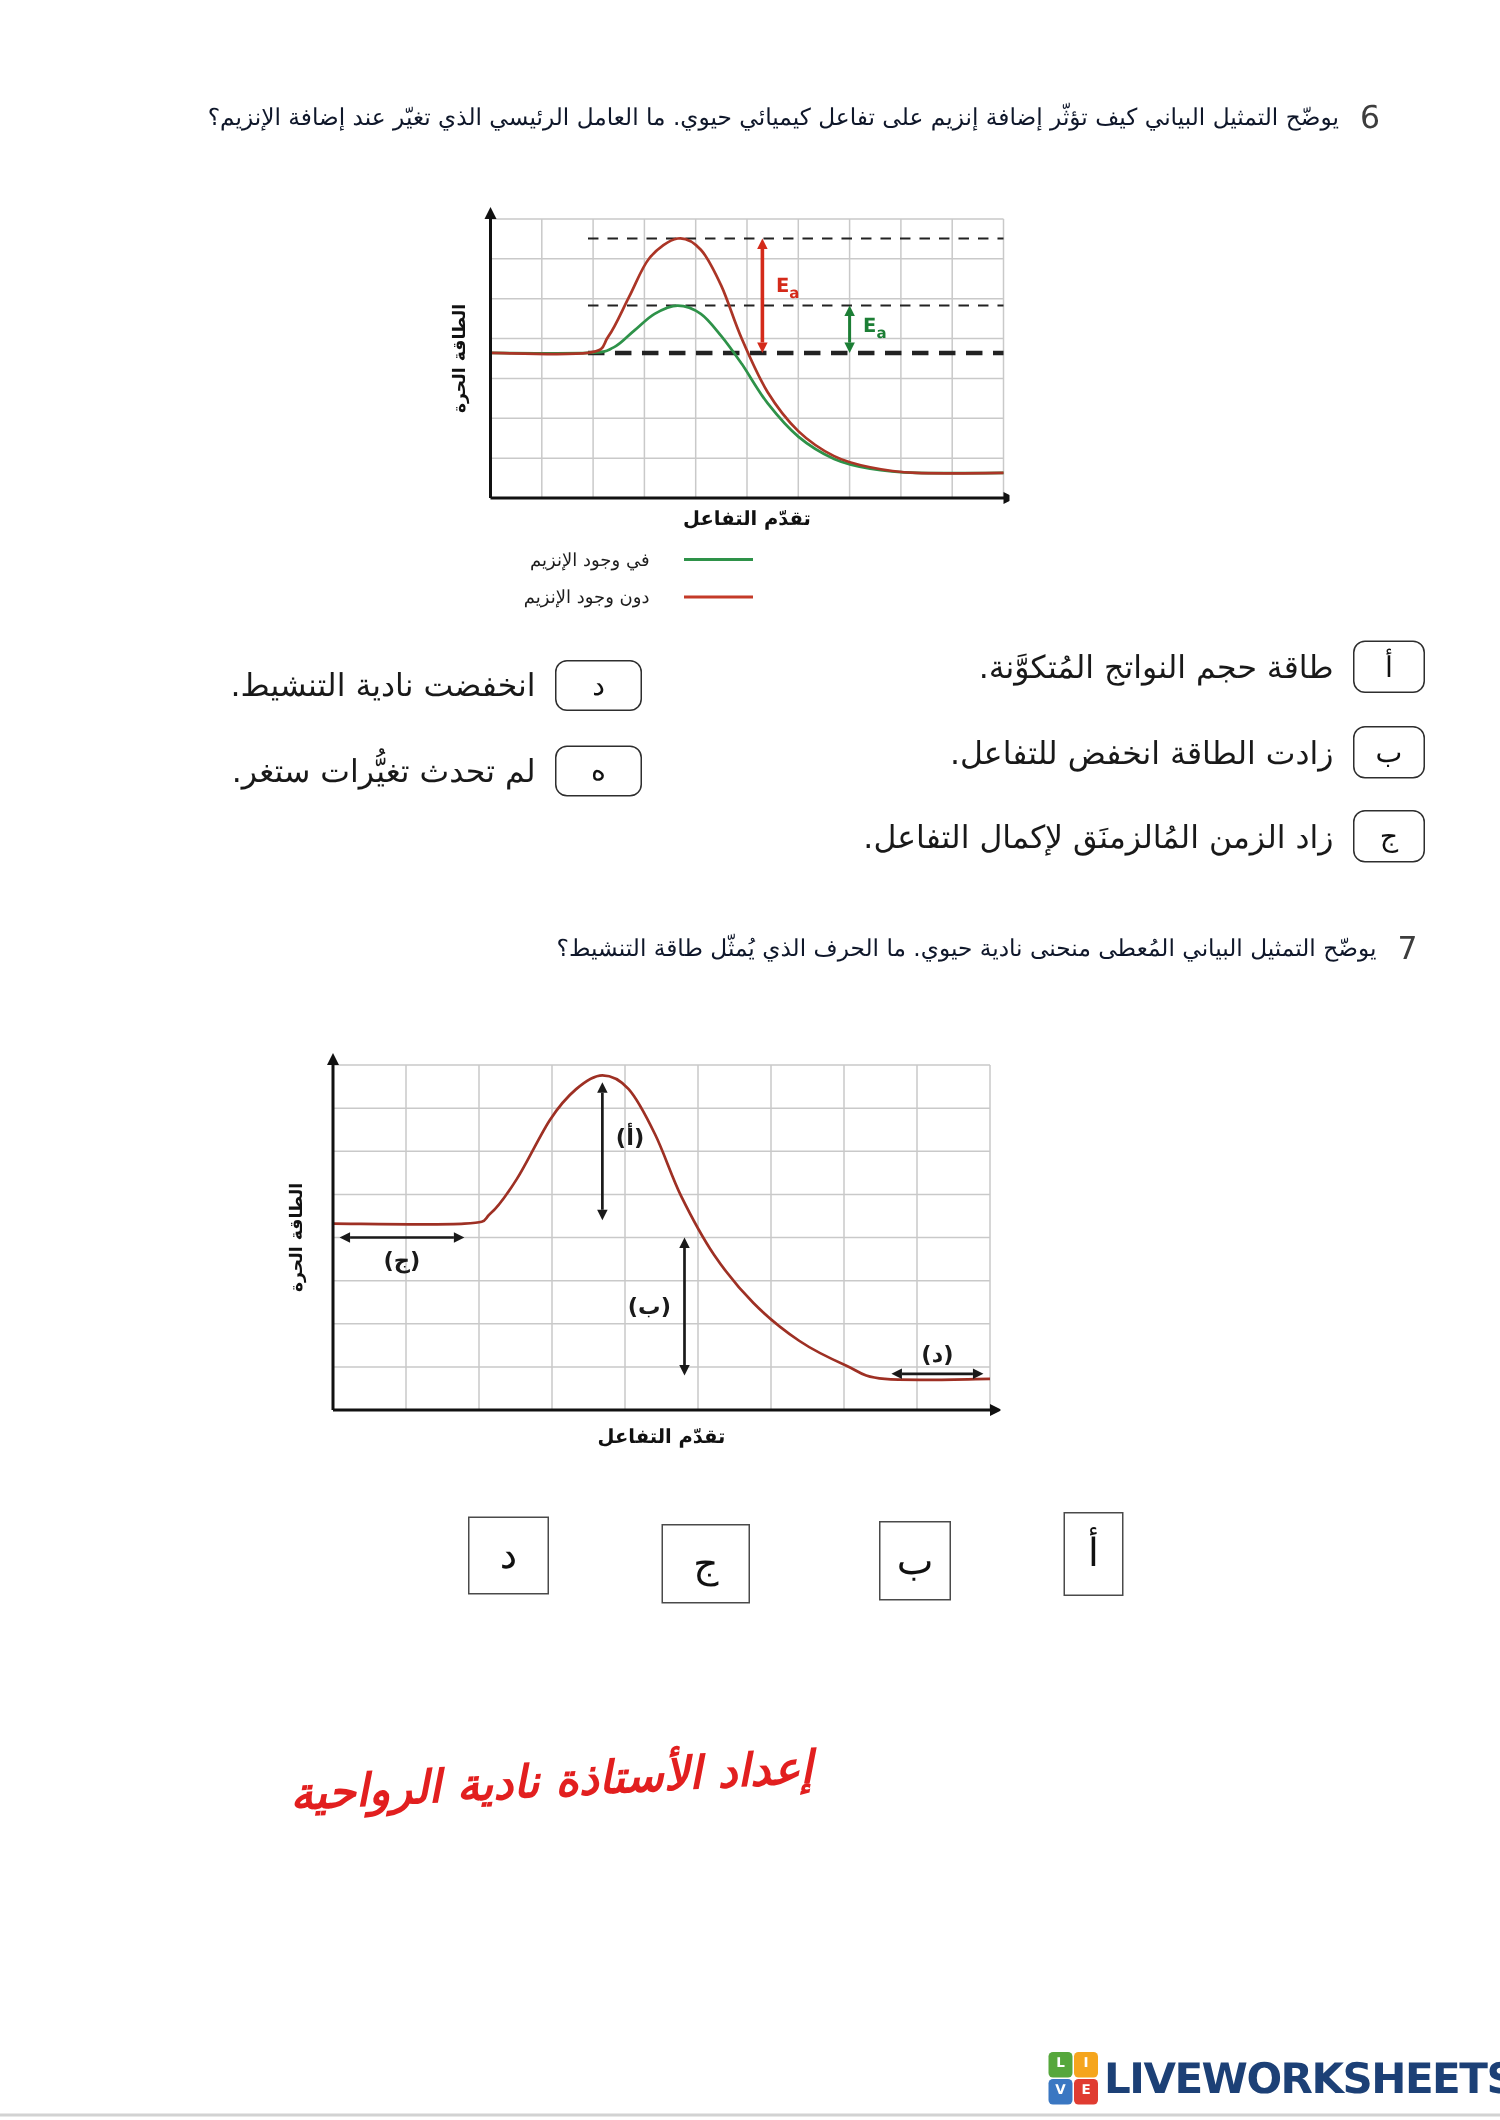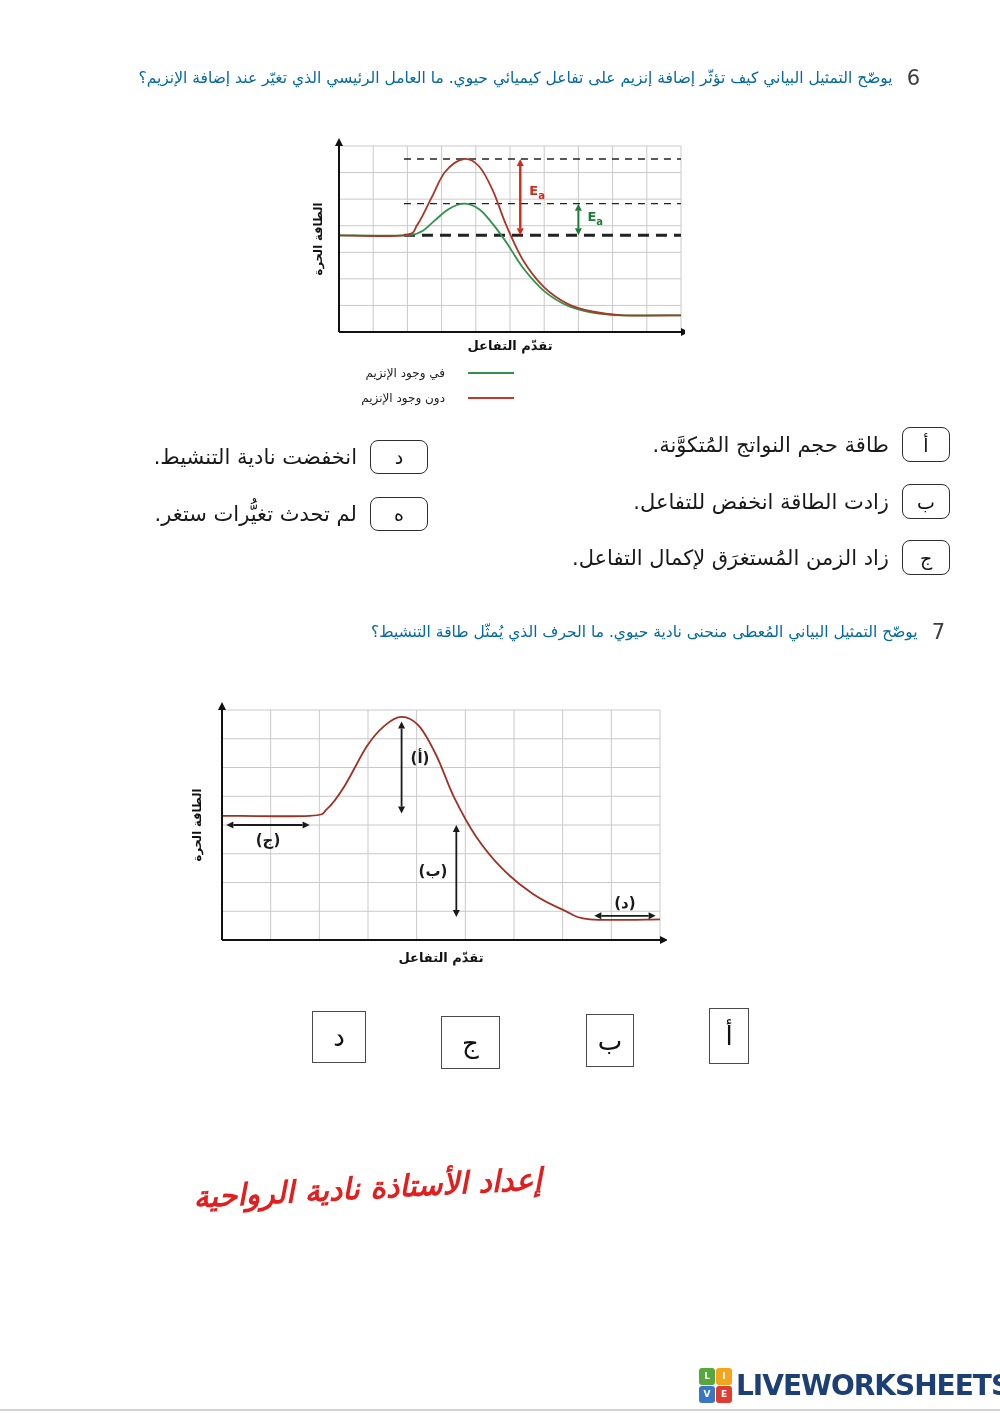--- a/index.html
+++ b/index.html
@@ -3,21 +3,21 @@
 <meta charset="utf-8">
 <style>
   html,body{margin:0;padding:0;}
   body{
     width:1000px;height:1413px;background:#ffffff;position:relative;
     font-family:"DejaVu Sans",sans-serif;color:#1c1c1c;overflow:hidden;
   }
   .abs{position:absolute;}
   .qrow{display:flex;align-items:center;gap:14px;}
   .qnum{font-size:21px;color:#3d3d3d;}
-  .qtext{font-size:15.5px;color:#0369a1;white-space:nowrap;}
+  .qtext{font-size:15.5px;color:#0f172a;white-space:nowrap;}
   .chart-block{position:absolute;}
   .legend{margin-top:4px;margin-left:20px;}
   .legend-row{display:flex;align-items:center;gap:23px;height:22px;margin-bottom:3px;direction:ltr;}
   .legend-label{width:112px;text-align:right;font-size:12px;color:#1d1d1d;direction:rtl;}
   .legend-line{display:inline-block;width:46px;height:0;border-top:2px solid #000;}
   .opt-row{position:absolute;display:flex;align-items:center;gap:13px;}
   .opt-box{
     display:flex;align-items:center;justify-content:center;
     border:1.6px solid #2e2e2e;border-radius:8px;background:#fff;
     font-size:19px;color:#111;
@@ -44,21 +44,21 @@
   .bottom-line{position:absolute;left:0;top:1409px;width:100%;height:2px;background:#d2d2d2;}
 </style>
 </head>
 <body>
 
 <div class="abs qrow" style="top:66px;right:80px;" dir="rtl">
   <span class="qnum">6</span>
   <span class="qtext">يوضّح التمثيل البياني كيف تؤثّر إضافة إنزيم على تفاعل كيميائي حيوي. ما العامل الرئيسي الذي تغيّر عند إضافة الإنزيم؟</span>
 </div>
 
-<div class="chart-block" style="left:313px;top:136px;width:372px;">
+<div class="chart-block" style="left:301px;top:136px;width:372px;">
   <svg id="chart1-svg" width="372" height="218">
       <line x1="60.2" y1="10" x2="60.2" y2="196" stroke="#c9c9c9" stroke-width="1"></line>
       <line x1="94.4" y1="10" x2="94.4" y2="196" stroke="#c9c9c9" stroke-width="1"></line>
       <line x1="128.6" y1="10" x2="128.6" y2="196" stroke="#c9c9c9" stroke-width="1"></line>
       <line x1="162.8" y1="10" x2="162.8" y2="196" stroke="#c9c9c9" stroke-width="1"></line>
       <line x1="197" y1="10" x2="197" y2="196" stroke="#c9c9c9" stroke-width="1"></line>
       <line x1="231.2" y1="10" x2="231.2" y2="196" stroke="#c9c9c9" stroke-width="1"></line>
       <line x1="265.4" y1="10" x2="265.4" y2="196" stroke="#c9c9c9" stroke-width="1"></line>
       <line x1="299.6" y1="10" x2="299.6" y2="196" stroke="#c9c9c9" stroke-width="1"></line>
       <line x1="333.8" y1="10" x2="333.8" y2="196" stroke="#c9c9c9" stroke-width="1"></line>
@@ -106,21 +106,21 @@
 <div class="opt-row" style="top:427px;right:50px;" dir="rtl">
   <span class="opt-box sm">أ</span>
   <span class="opt-text">طاقة حجم النواتج المُتكوَّنة.</span>
 </div>
 <div class="opt-row" style="top:484px;right:50px;" dir="rtl">
   <span class="opt-box sm">ب</span>
   <span class="opt-text">زادت الطاقة انخفض للتفاعل.</span>
 </div>
 <div class="opt-row" style="top:540px;right:50px;" dir="rtl">
   <span class="opt-box sm">ج</span>
-  <span class="opt-text">زاد الزمن المُستغرَق لإكمال التفاعل.</span>
+  <span class="opt-text">زاد الزمن المُالزمنَق لإكمال التفاعل.</span>
 </div>
 
 <div class="opt-row" style="top:440px;right:572px;" dir="rtl">
   <span class="opt-box md">د</span>
   <span class="opt-text">انخفضت نادية التنشيط.</span>
 </div>
 <div class="opt-row" style="top:497px;right:572px;" dir="rtl">
   <span class="opt-box md">ه</span>
   <span class="opt-text">لم تحدث تغيُّرات ستغر.</span>
 </div>

